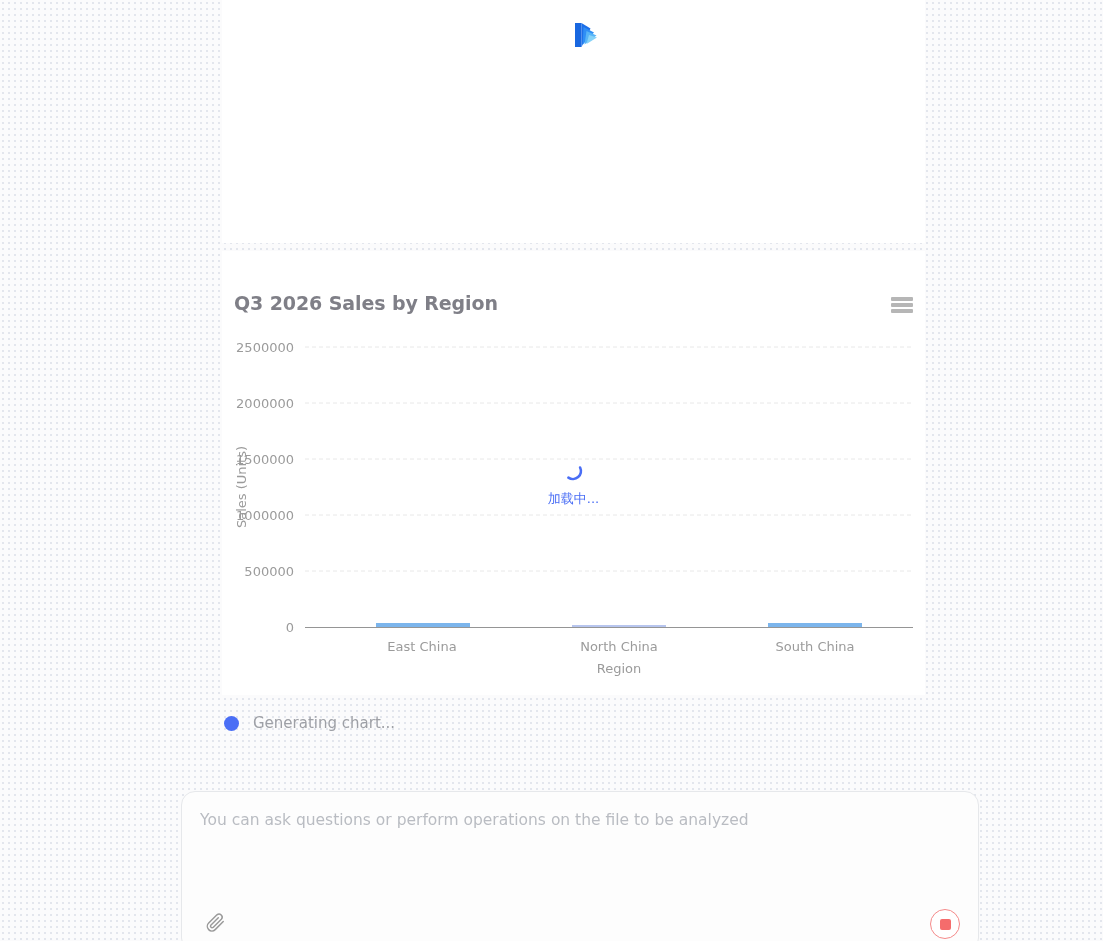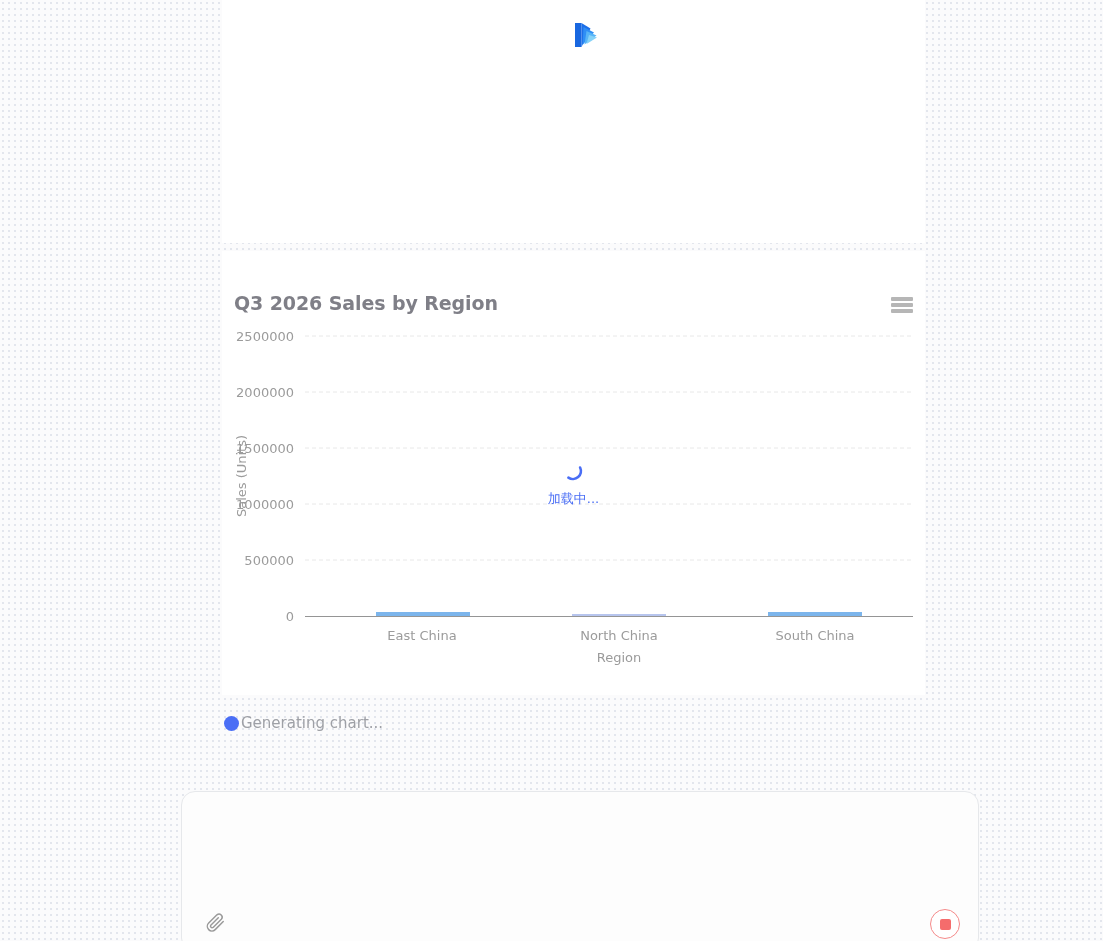--- a/index.html
+++ b/index.html
@@ -87,21 +87,21 @@
     height: 4px;
     width: 22px;
     background: #b6b6b6;
     border-radius: 1px;
   }
 
   
   .plot-area {
     position: absolute;
     left: 0;
-    top: 1px;
+    top: 12px;
     width: 703px;
     height: 444px;
   }
   .plot-area svg { display: block; }
 
   .gridline {
     stroke: #e8e8e8;
     stroke-width: 1;
     stroke-dasharray: 4 3;
   }
@@ -165,21 +165,21 @@
 
   
   .status-line {
     position: absolute;
     left: 222px;
     top: 708px;
     width: 703px;
     height: 30px;
     display: flex;
     align-items: center;
-    gap: 2px;
+    gap: 14px;
     background: transparent;
   }
   .status-dot {
     width: 15px;
     height: 15px;
     border-radius: 50%;
     background: #4a6ef5;
     flex: none;
     margin-left: 2px;
   }
@@ -314,20 +314,21 @@
       </div>
     </div>
   </div>
 
   <div class="status-line">
     <div class="status-dot"></div>
     <div class="status-text">Generating chart...</div>
   </div>
 
   <div class="composer">
+    <div class="composer-placeholder">You can ask questions or perform operations on the file to be analyzed</div>
 
     <div class="attach-btn">
       <svg width="22" height="22" viewBox="0 0 24 24" fill="none" stroke="#9a9a9a" stroke-width="1.6" stroke-linecap="round" stroke-linejoin="round">
         <path d="M21 11.5l-8.8 8.8a5 5 0 0 1-7.1-7.1l9-9a3.4 3.4 0 0 1 4.8 4.8l-9 9a1.8 1.8 0 0 1-2.5-2.5l8.2-8.2"></path>
       </svg>
     </div>
 
     <div class="stop-btn">
       <div class="stop-square"></div>
     </div>

